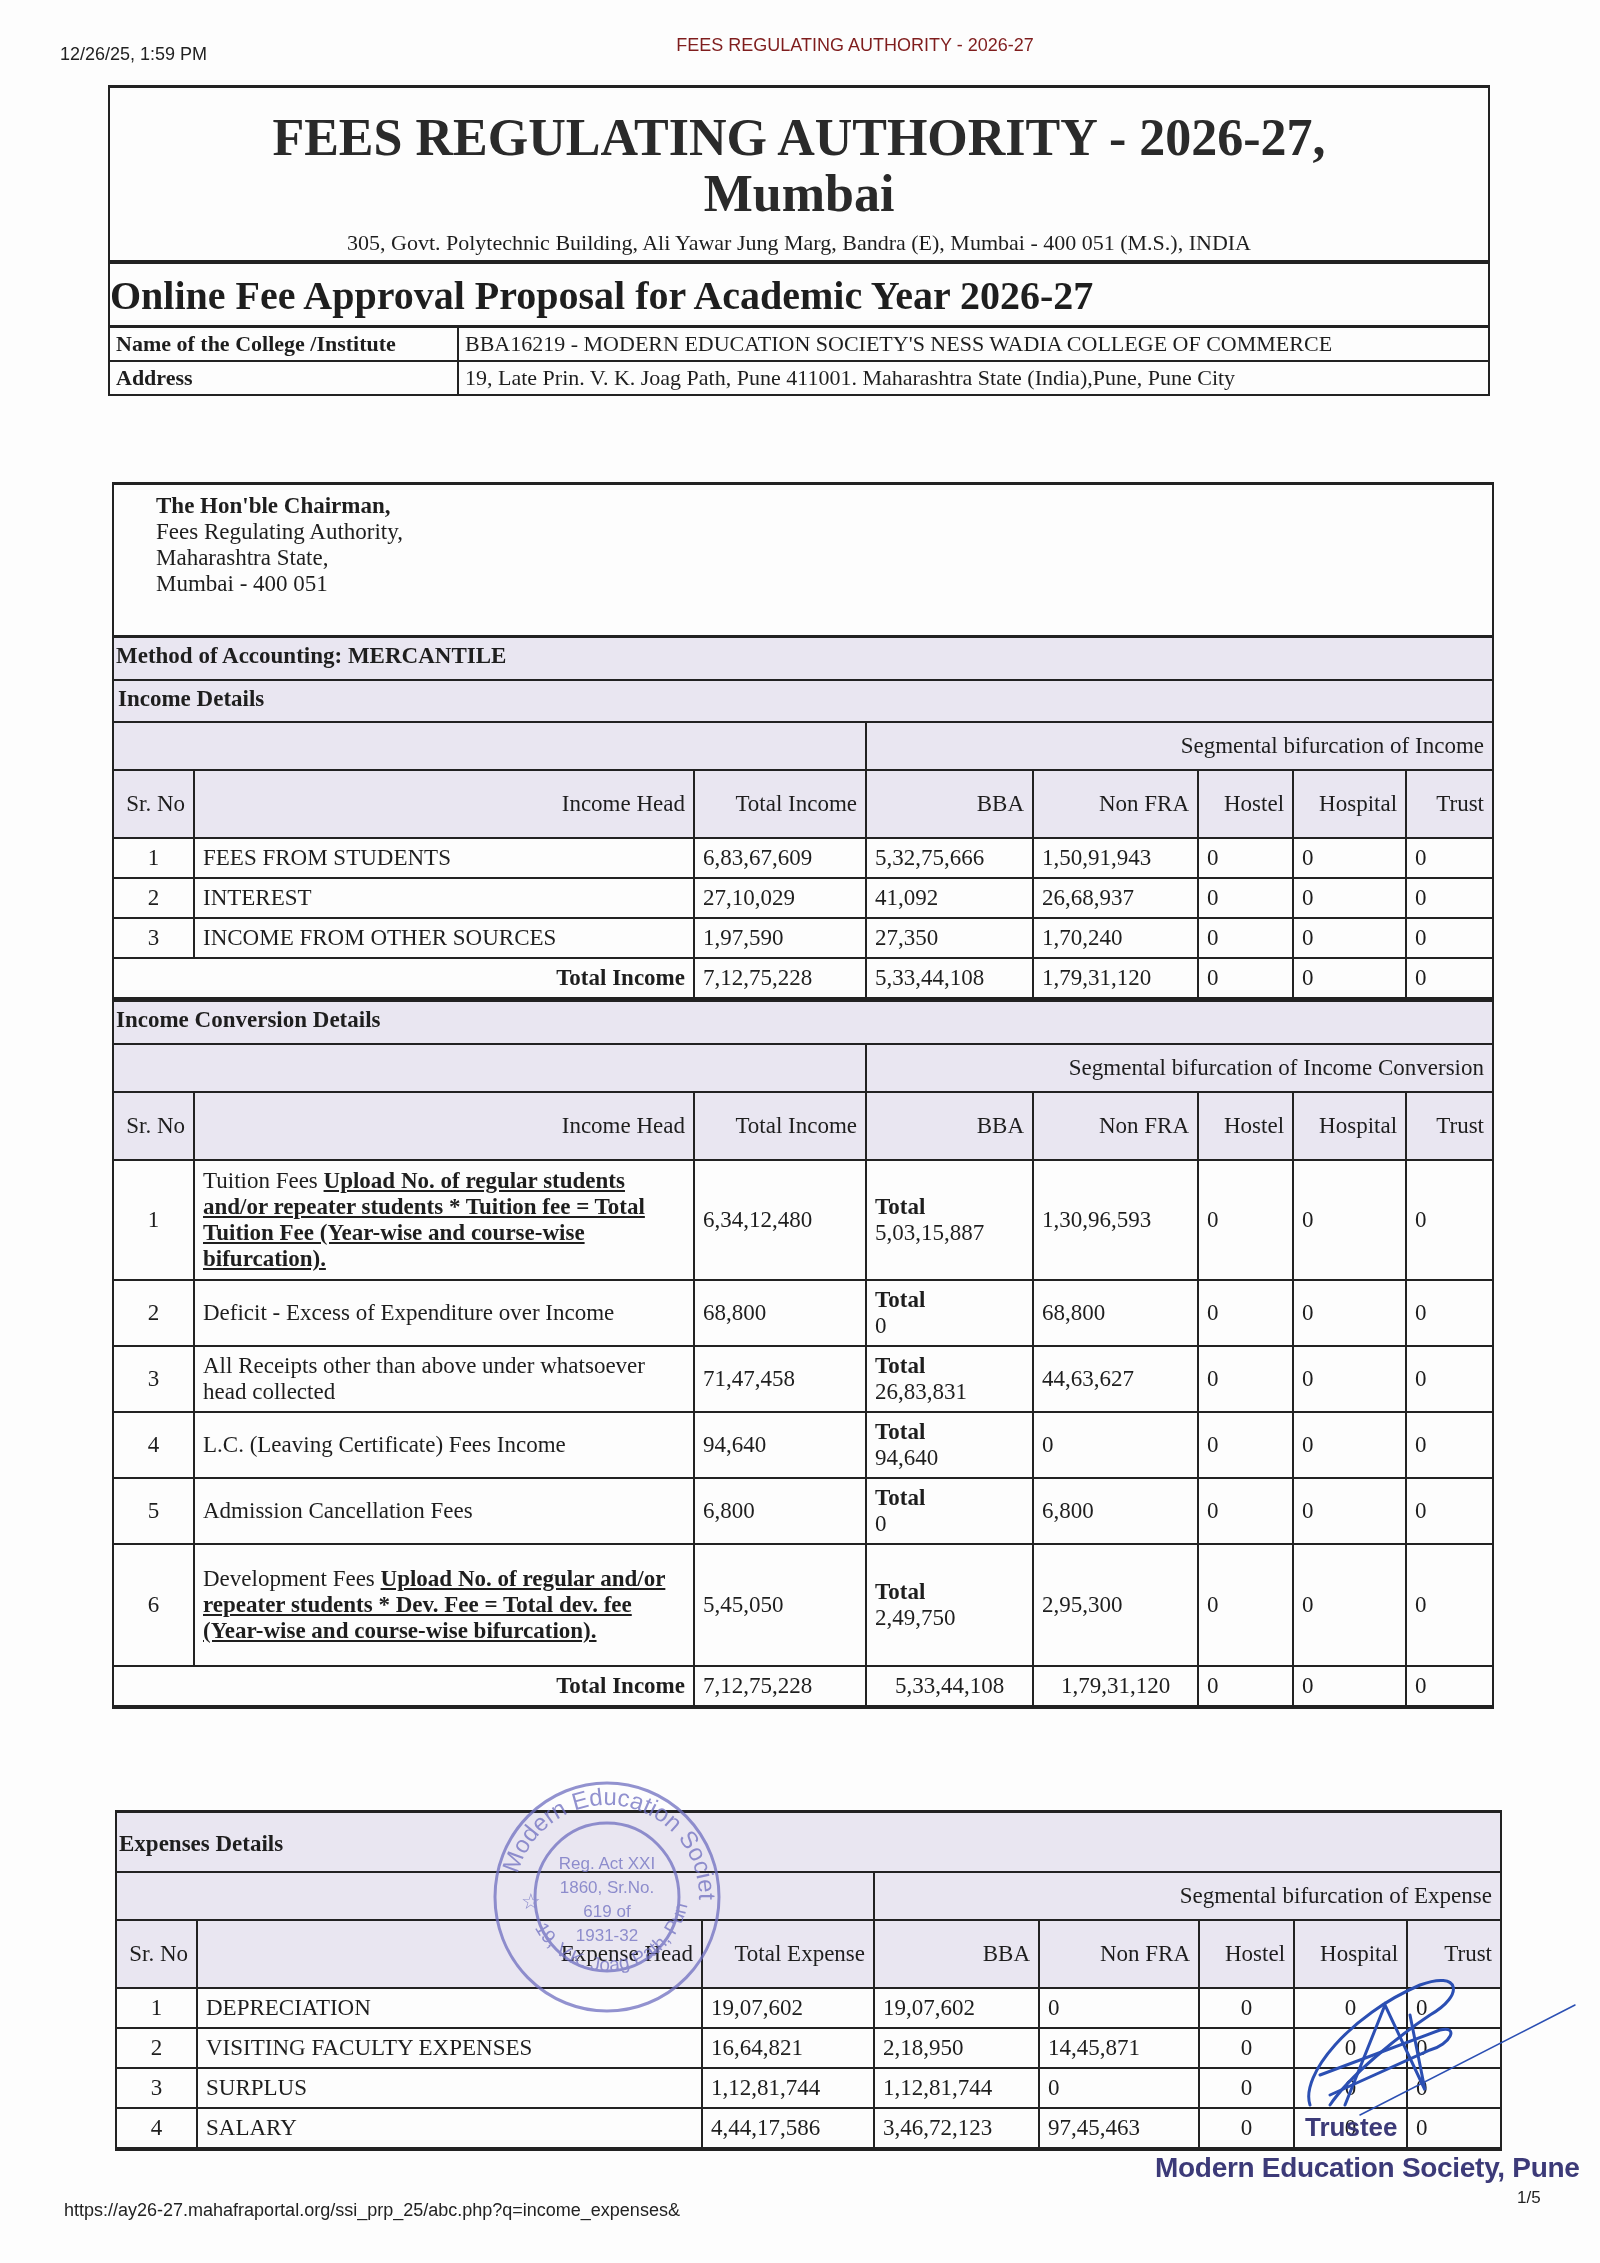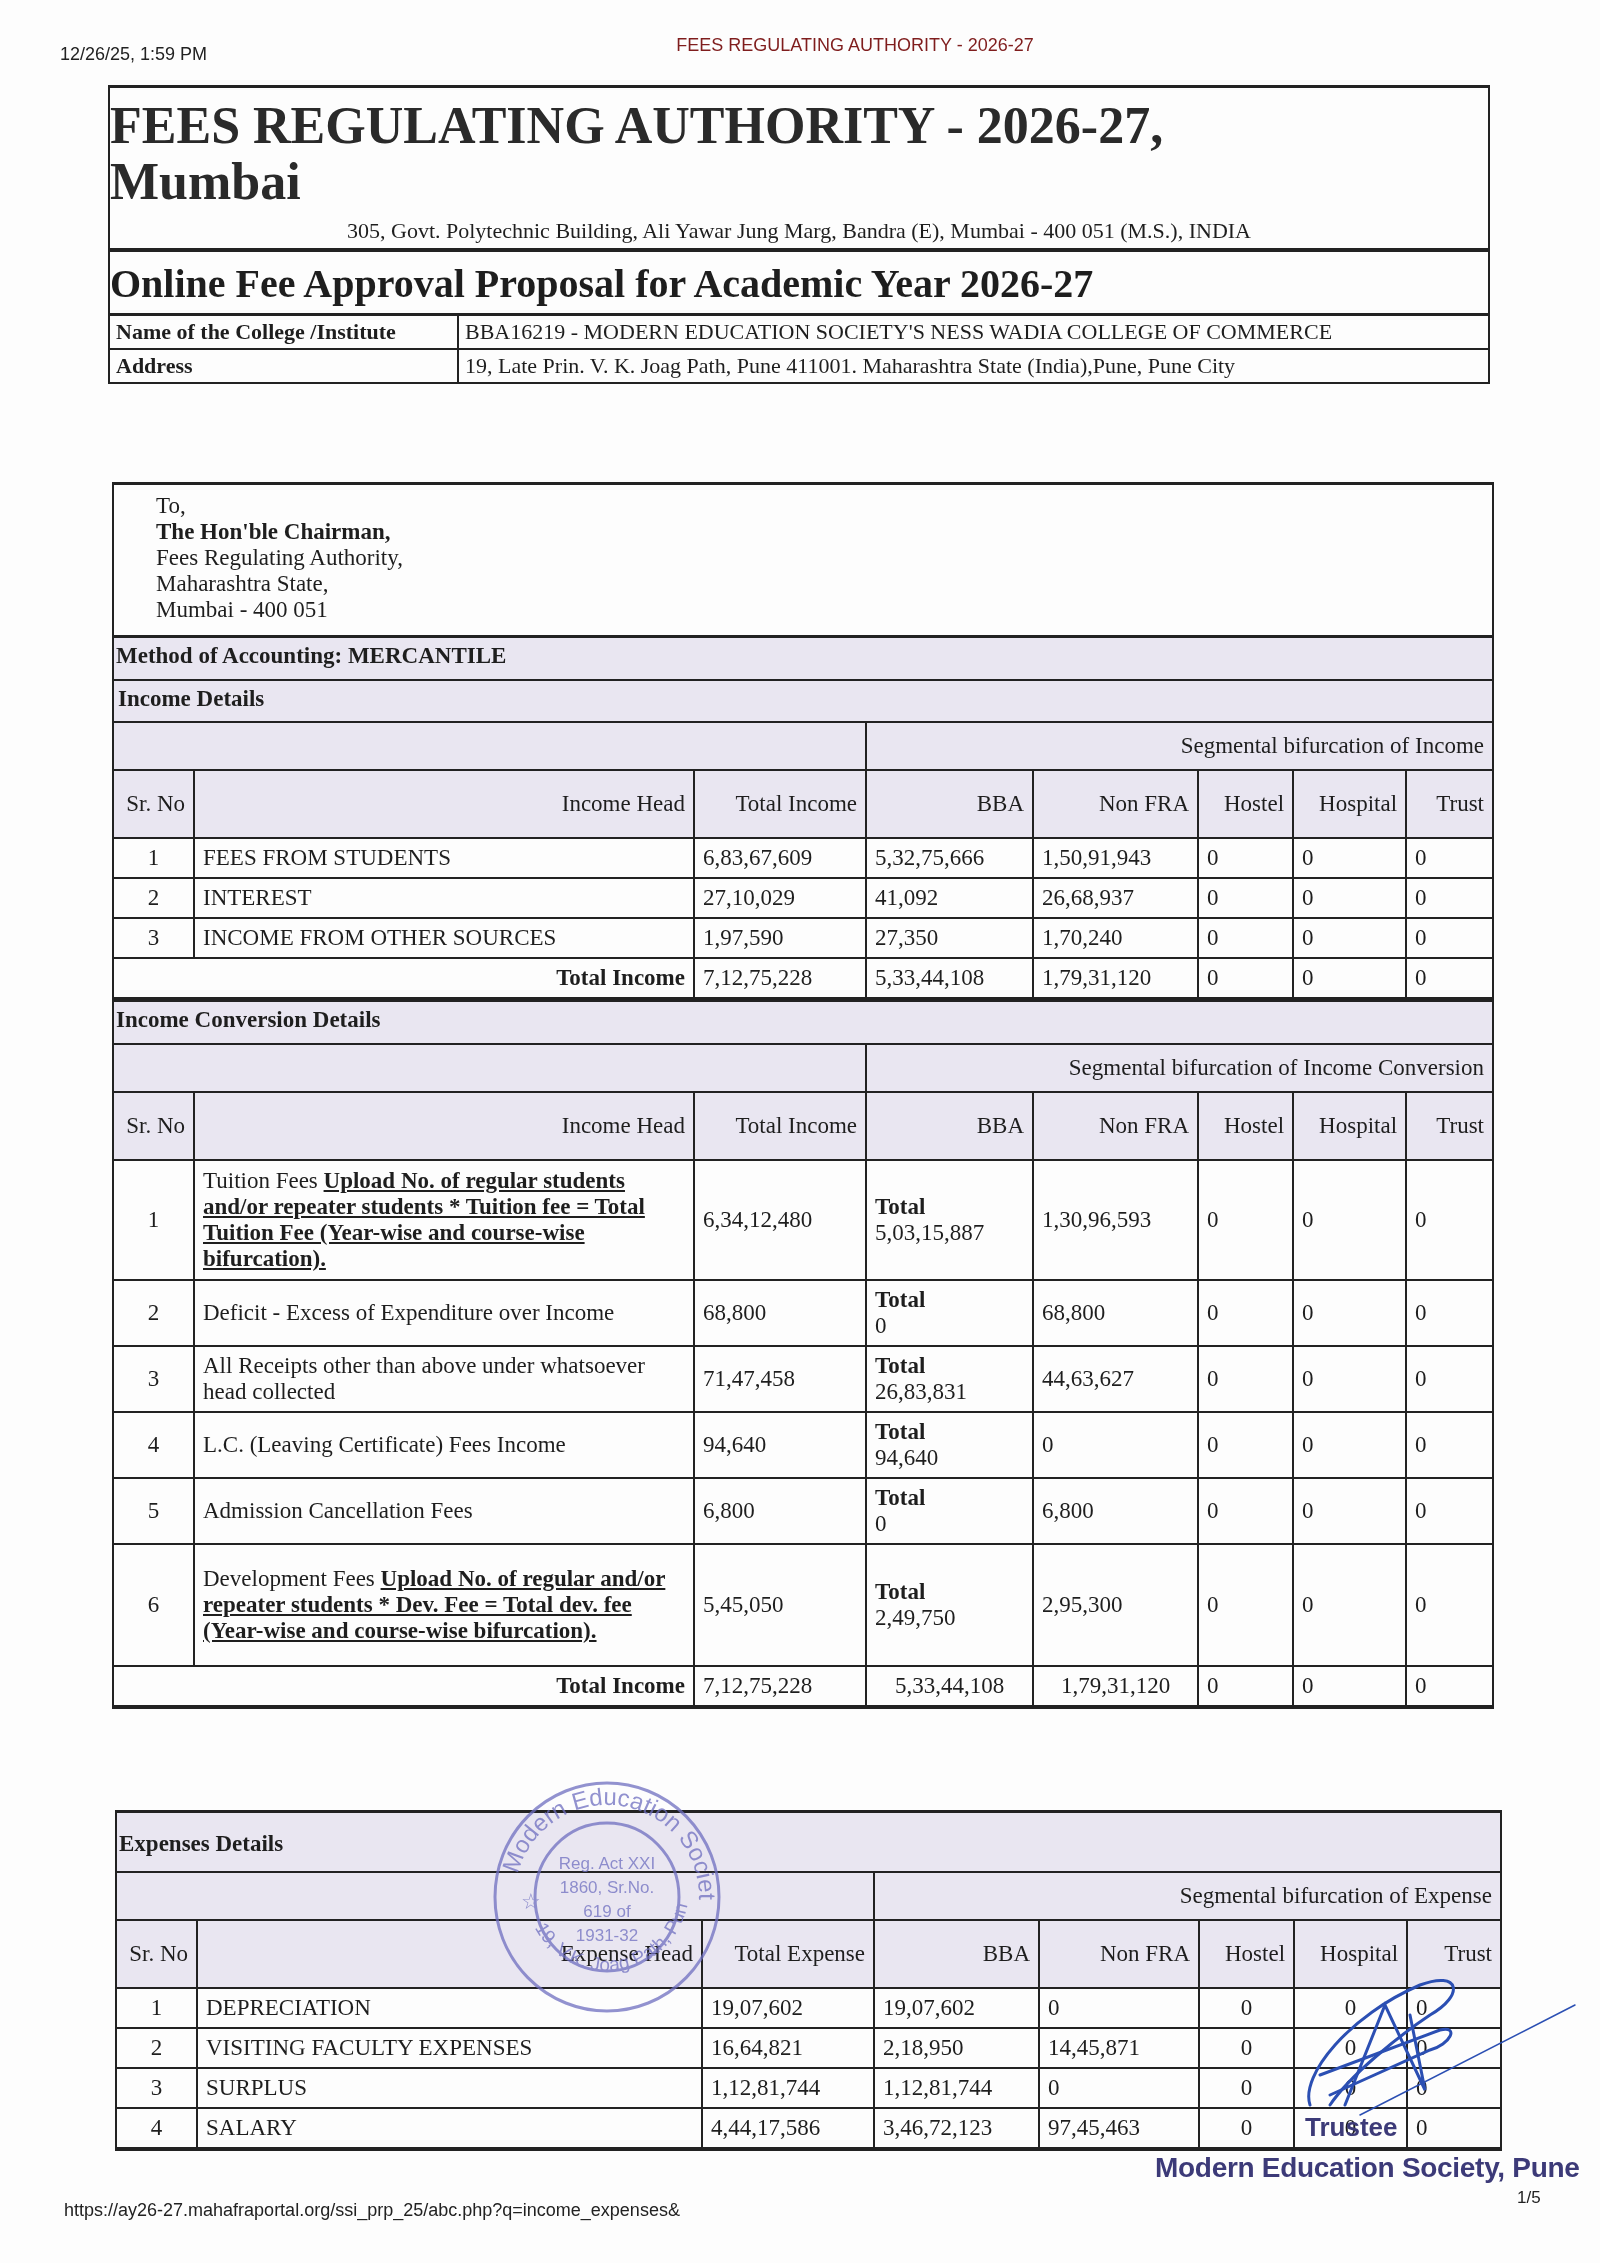--- a/index.html
+++ b/index.html
@@ -8,21 +8,21 @@
     font-family: "Liberation Serif", serif; color: #1e1e1e;
   }
   .hdr-left { position: absolute; left: 60px; top: 44px; font-family: "Liberation Sans", sans-serif; font-size: 18px; color: #222; }
   .hdr-center { position: absolute; left: 0; width: 100%; top: 35px; text-align: center; font-family: "Liberation Sans", sans-serif; font-size: 18px; color: #7f1d1d; padding-left: 110px; box-sizing: border-box; }
   .footer-url { position: absolute; left: 48px; top: 2200px; font-family: "Liberation Sans", sans-serif; font-size: 18px; color: #222; margin-left: 16px; }
   .page-num { position: absolute; left: 1517px; top: 2188px; font-family: "Liberation Sans", sans-serif; font-size: 17px; color: #222; }
   .mes-label { position: absolute; left: 1155px; top: 2152px; font-family: "Liberation Sans", sans-serif; font-weight: bold; font-size: 28px; color: #3c3a78; letter-spacing: -0.3px; }
 
   
   .title-box { position: absolute; left: 108px; top: 85px; width: 1382px; border: 2px solid #222; border-top: 3px solid #222; box-sizing: border-box; }
-  .title-main { font-weight: bold; font-size: 52px; line-height: 56px; padding-top: 10px; color: #2a2a2a; }
+  .title-main { text-align: center; font-weight: bold; font-size: 52px; line-height: 56px; padding-top: 22px; color: #2a2a2a; }
   .title-sub { text-align: center; font-size: 22px; padding: 8px 0 4px 0; }
   .proposal-title { text-align: left; font-weight: bold; font-size: 40px; border-top: 4px solid #222; padding: 8px 0 6px 0; }
   .info-table { width: 100%; border-collapse: collapse; border-top: 3px solid #222; }
   .info-table td { border: 2px solid #222; font-size: 22px; padding: 3px 6px; vertical-align: top; line-height: 26px; }
   .info-table td.lbl { font-weight: bold; width: 335px; border-left: none; }
   .info-table td.val { border-right: none; }
   .info-table tr:last-child td { border-bottom: none; }
 
   
   .main-box { position: absolute; left: 112px; top: 482px; width: 1382px; border: 2px solid #222; border-top: 3px solid #222; box-sizing: border-box; }
@@ -75,21 +75,20 @@
     <tr>
       <td class="lbl">Address</td>
       <td class="val">19, Late Prin. V. K. Joag Path, Pune 411001. Maharashtra State (India),Pune, Pune City</td>
     </tr>
   </tbody>
     </table>
 </div>
 
 <div class="main-box">
   <div class="to-block">
-    <div>To,</div>
     <div class="b">The Hon'ble Chairman,</div>
     <div>Fees Regulating Authority,</div>
     <div>Maharashtra State,</div>
     <div>Mumbai - 400 051</div>
   </div>
   <div class="sec-row tint">Method of Accounting: MERCANTILE</div>
 
   <div class="sec-row2 tint">Income Details</div>
   <table class="grid">
     <colgroup>

